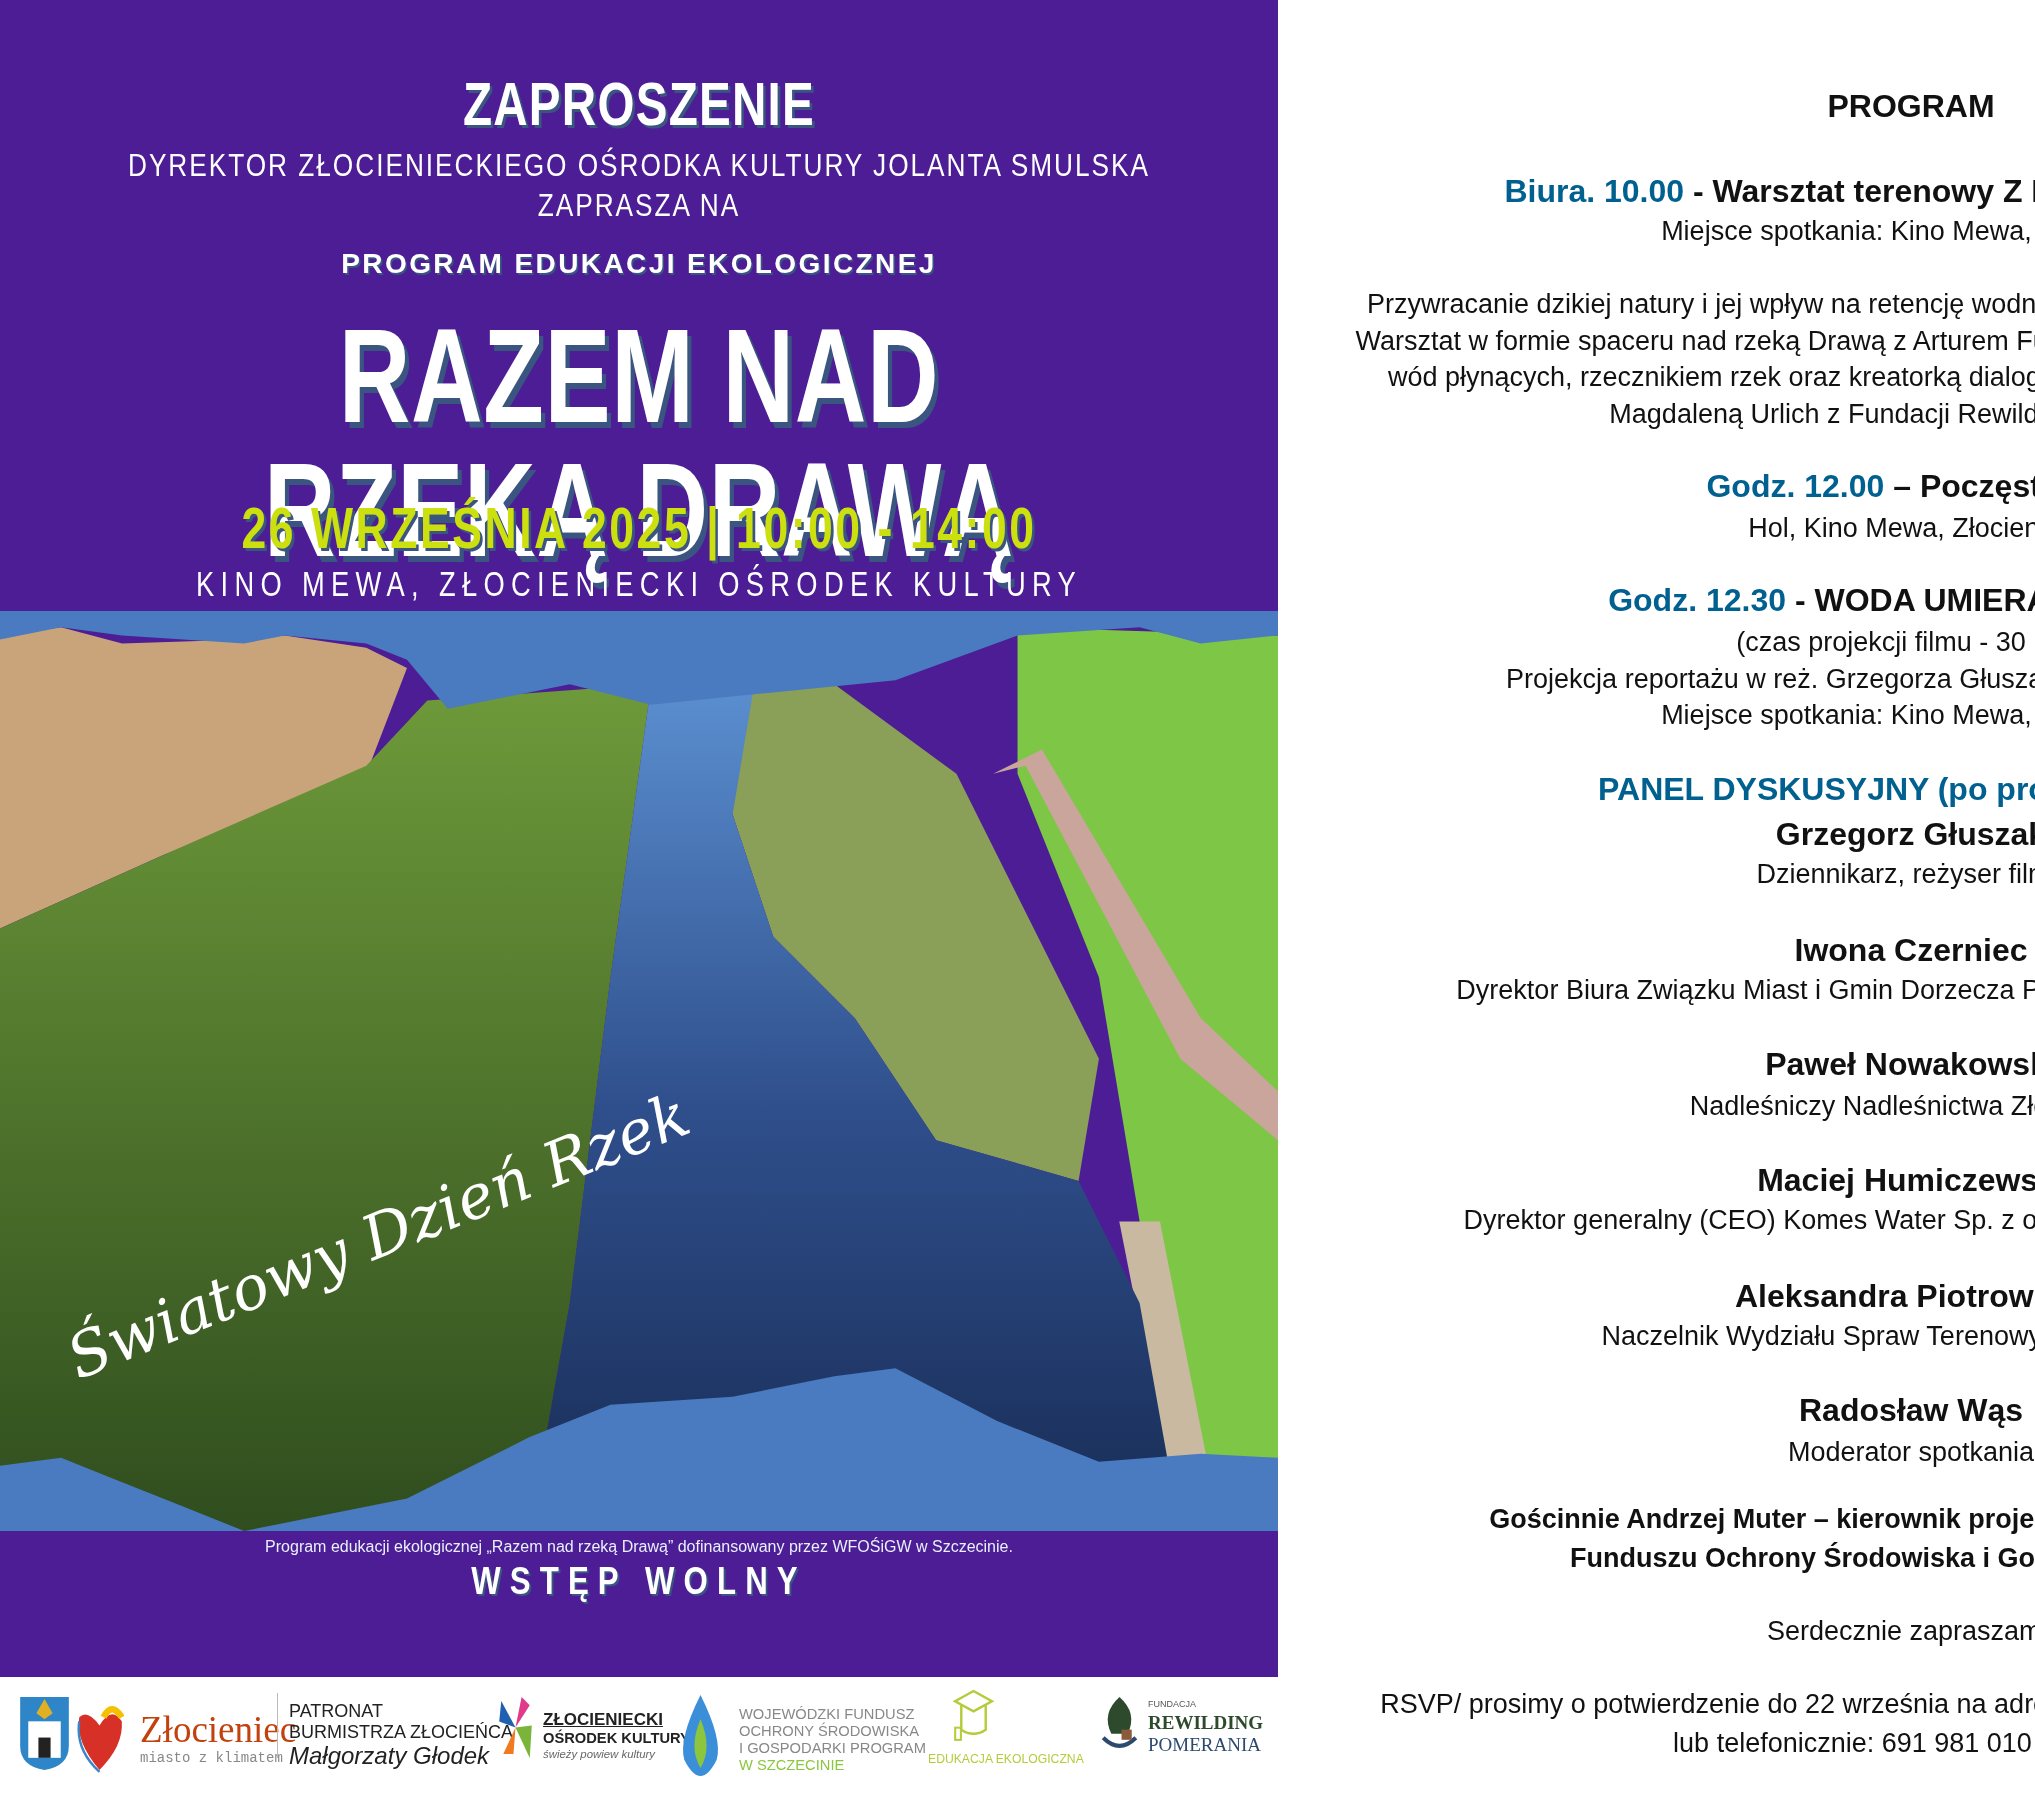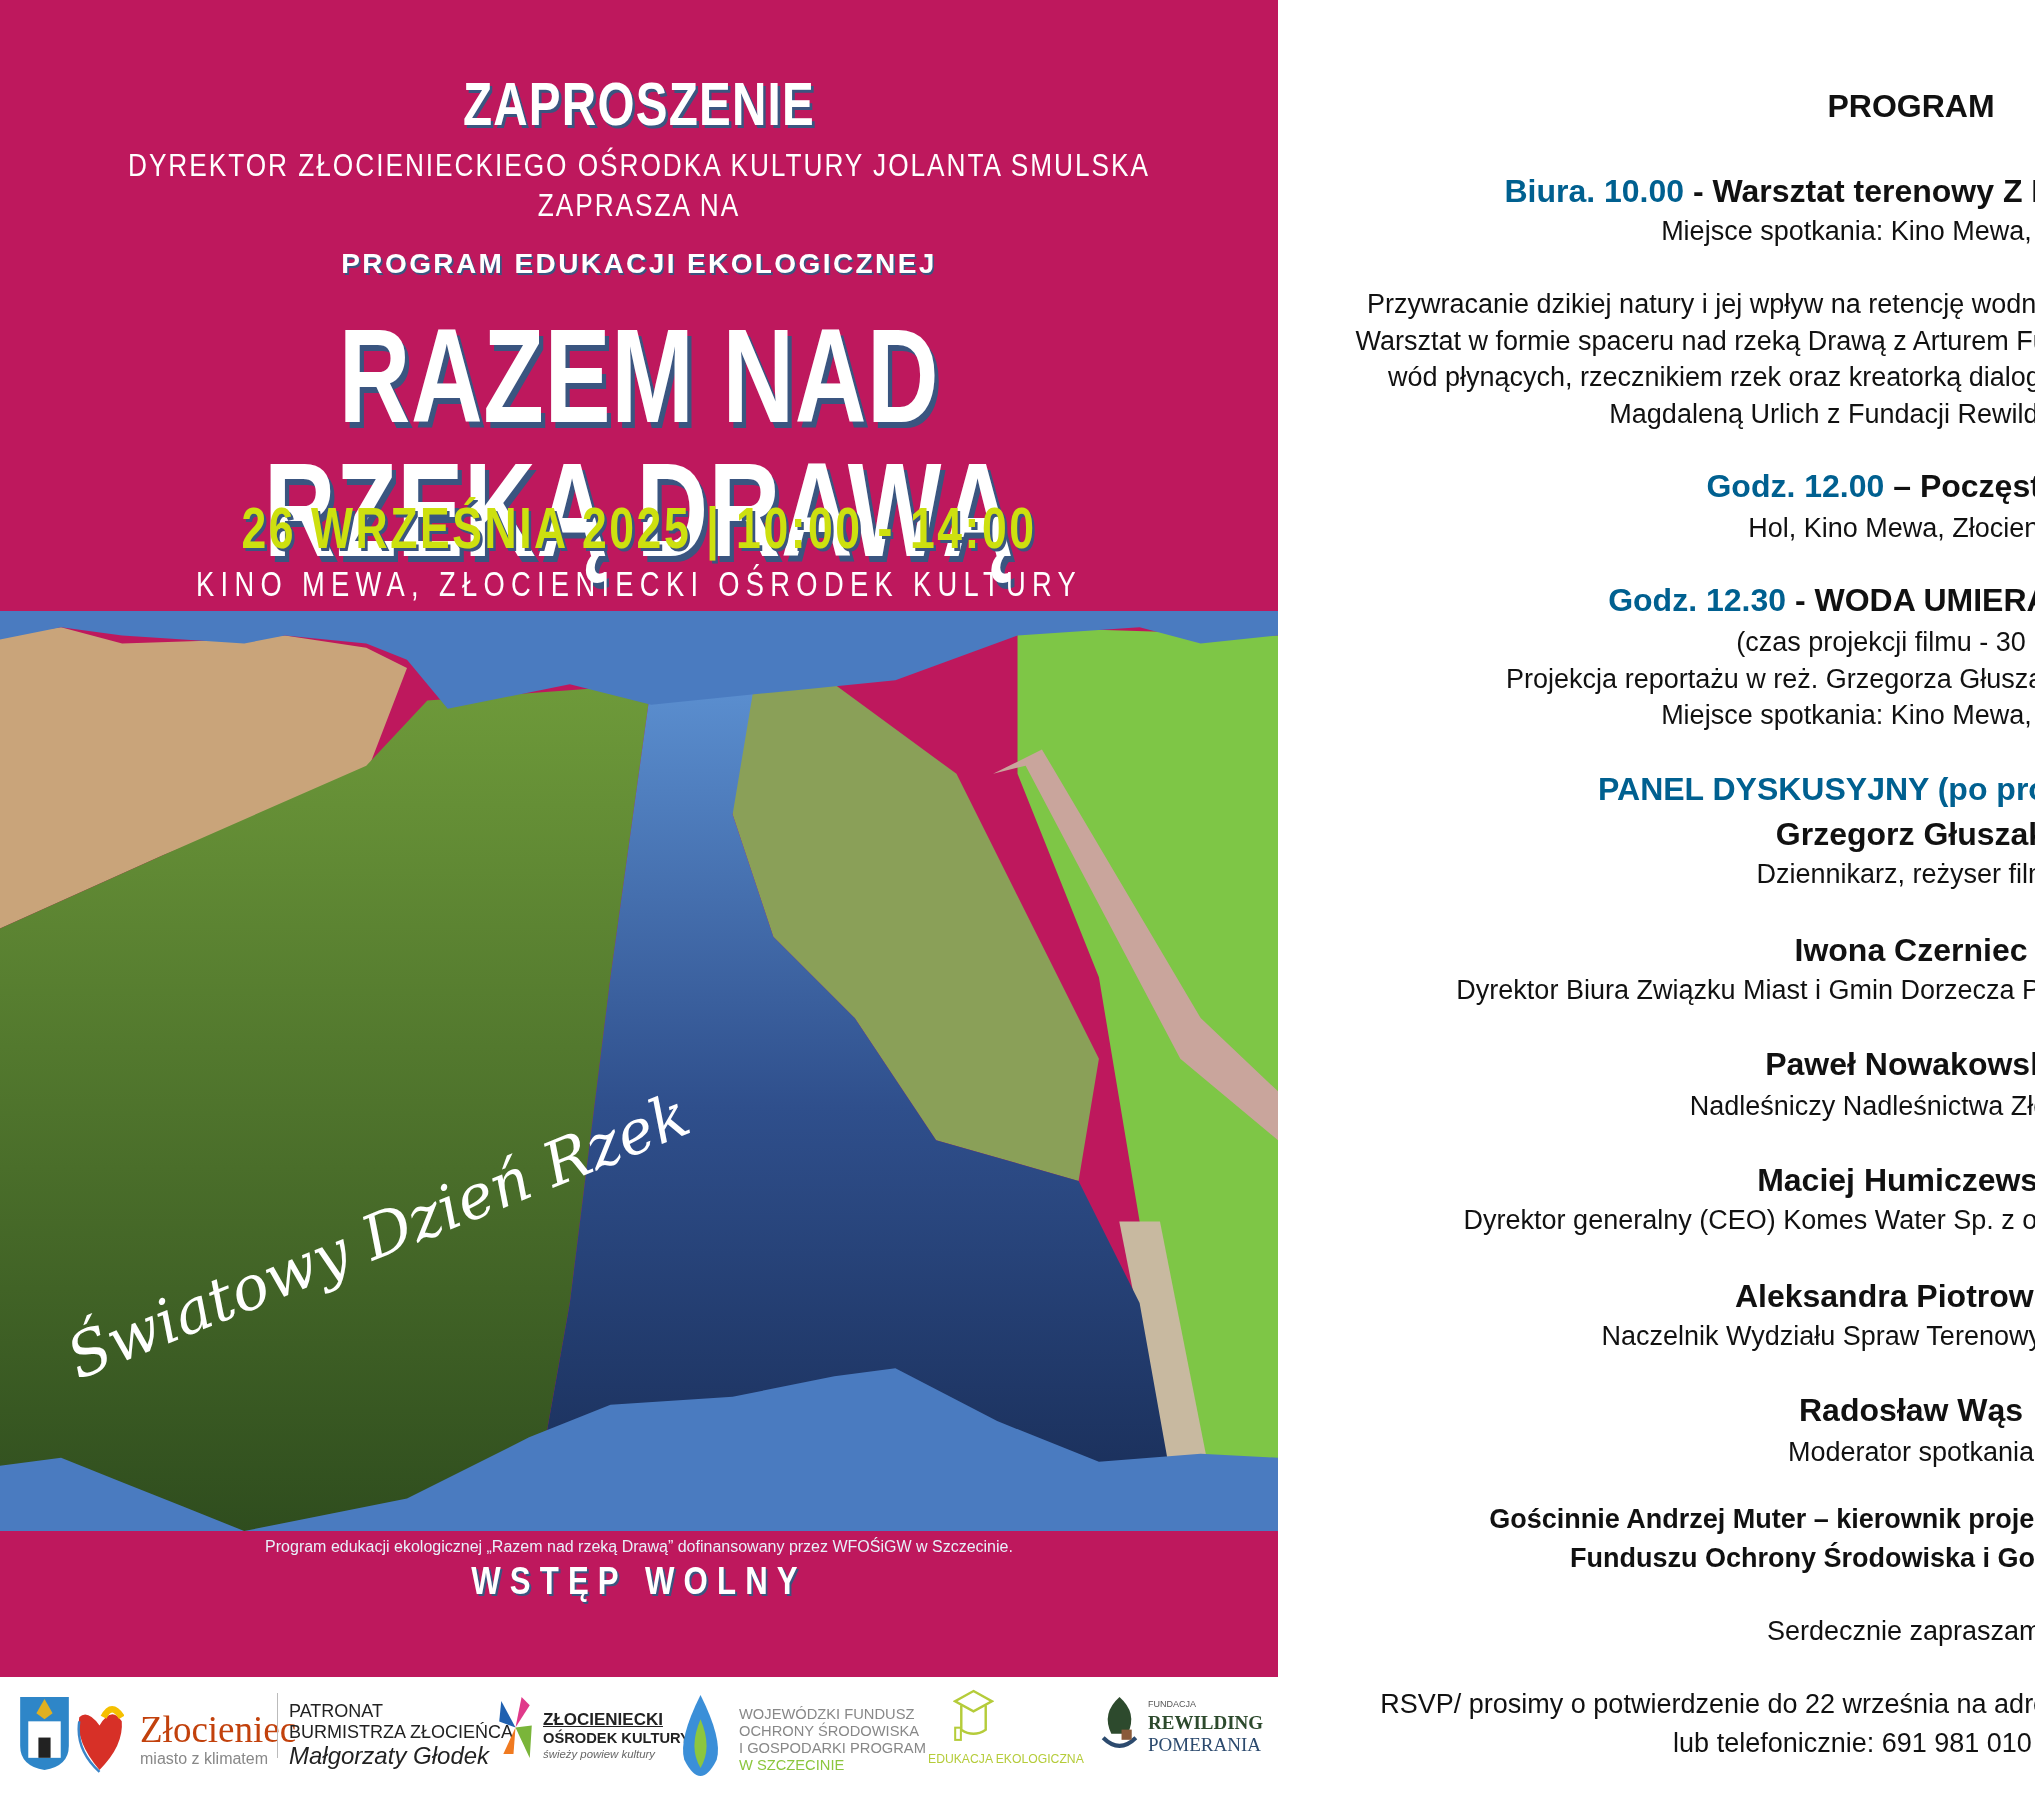--- a/index.html
+++ b/index.html
@@ -1,17 +1,17 @@
 <!DOCTYPE html>
 <html style="font-size:6.5px"><head>
 <meta charset="utf-8">
 <style>
   html, body { margin:0; padding:0; background:#fff; }
   body { width:2544px; height:1799px; position:relative; overflow:hidden; font-family:"Liberation Sans", sans-serif; }
-  .left { position:absolute; left:0; top:0; width:1278px; height:1677px; background:#be185d; overflow:hidden; }
+  .left { position:absolute; left:0; top:0; width:1278px; height:1677px; background:#4c1d95; overflow:hidden; }
   .hdr { position:absolute; left:0; width:1278px; text-align:center; color:#fff; }
   .title-zap { top:69px; font-size:61px; font-weight:bold; letter-spacing:1.6px; transform:scaleX(0.78); text-shadow:3.3px 3.3px 0 #3a5580; }
   .sub1 { top:147px; font-size:32px; letter-spacing:2.4px; transform:scaleX(0.82); }
   .sub2 { top:187px; font-size:32px; letter-spacing:2.4px; transform:scaleX(0.82); }
   .prog { top:248px; font-size:28px; font-weight:bold; letter-spacing:2.4px; text-shadow:1.6px 1.6px 0 #3a5580; }
   .big { top:309px; font-size:134px; font-weight:bold; letter-spacing:0.8px; transform:scaleX(0.74); text-shadow:5.7px 5.7px 0 #3a5580; line-height:1; }
   .date { top:495px; font-size:57px; font-weight:bold; color:#cde00f; letter-spacing:3.3px; transform:scaleX(0.78); text-shadow:3.3px 3.3px 0 #3a5580; }
   .venue { top:564px; font-size:35px; letter-spacing:8.1px; transform:scaleX(0.78); }
   .photo { position:absolute; left:0; top:611px; width:1278px; height:920px; }
   .wolny { top:1559px; font-size:39px; font-weight:bold; letter-spacing:11.4px; transform:scaleX(0.8); text-shadow:2.4px 2.4px 0 #3a5580; }
@@ -79,21 +79,21 @@
     <path d="M60 5 L80 40 L60 55 L40 40 Z" fill="#e0b020"></path>
     <rect x="45" y="100" width="30" height="50" fill="#222"></rect>
   </svg>
 
   <svg style="position:absolute;left:75px;top:16.3px" width="49" height="81" viewBox="0 0 120 200">
     <path d="M60 190 Q0 120 10 60 Q30 40 60 80 Q90 30 115 70 Q120 130 60 190 Z" fill="#d73027"></path>
     <path d="M70 60 Q90 20 115 60" stroke="#f5c000" stroke-width="16" fill="none"></path>
     <path d="M10 70 Q0 140 60 195" stroke="#3a85c8" stroke-width="6" fill="none"></path>
   </svg>
   <div style="position:absolute;left:140px;top:30.5px;font-family:'Liberation Serif',serif;font-size:37px;color:#c2410c;">Złocieniec</div>
-  <div style="position:absolute;left:140px;top:73px;font-family:Liberation Sans, sans-serif;font-size:16px;color:#888;">miasto z klimatem</div>
+  <div style="position:absolute;left:140px;top:73px;font-family:Liberation Mono, monospace;font-size:14px;color:#888;">miasto z klimatem</div>
   <div style="position:absolute;left:277px;top:16.3px;width:1.2px;height:65px;background:#bbb;"></div>
   <div style="position:absolute;left:289px;top:24.4px;font-size:18px;color:#222;">PATRONAT</div>
   <div style="position:absolute;left:289px;top:45px;font-size:18px;color:#222;">BURMISTRZA ZŁOCIEŃCA</div>
   <div style="position:absolute;left:289px;top:65px;font-size:24px;font-style:italic;color:#222;">Małgorzaty Głodek</div>
 
   <svg style="position:absolute;left:497px;top:20.4px" width="37" height="61" viewBox="0 0 90 150">
     <path d="M45 75 L10 10 L5 60 Z" fill="#1f60b0"></path>
     <path d="M45 75 L80 20 L60 0 Z" fill="#e03a8a"></path>
     <path d="M45 75 L85 70 L80 150 Z" fill="#7ab53a"></path>
     <path d="M45 75 L15 140 L40 140 Z" fill="#f07a20"></path>

